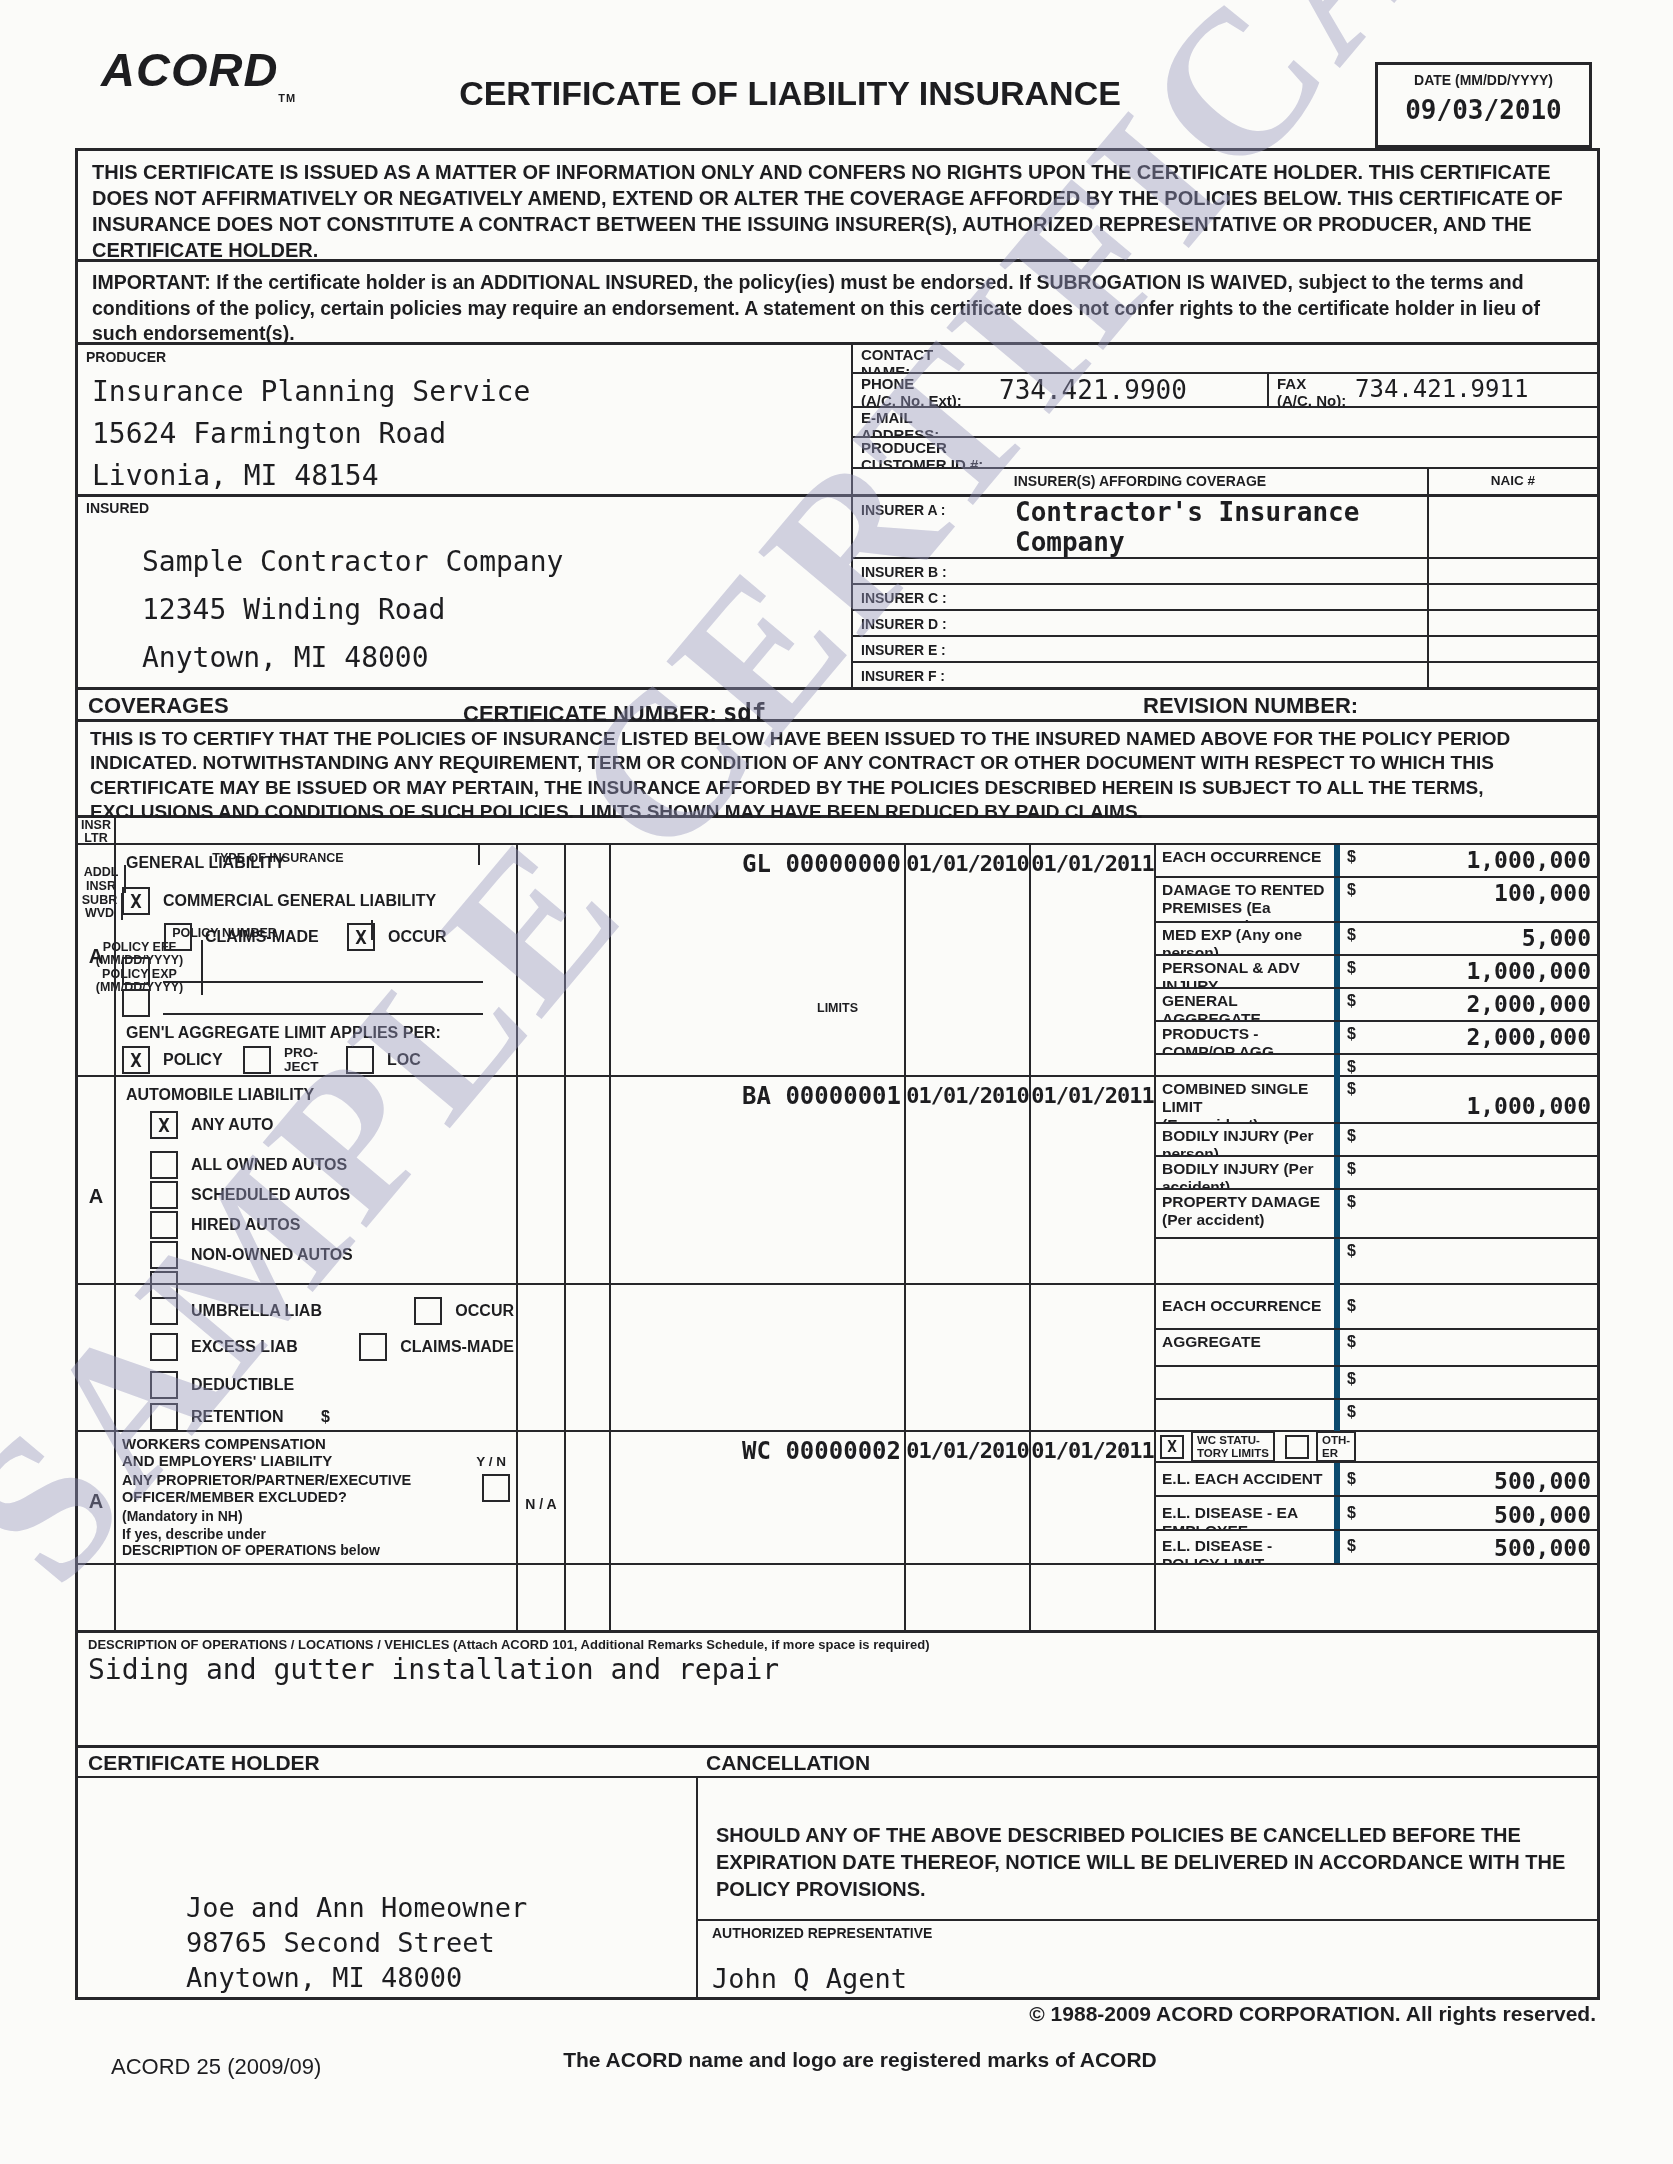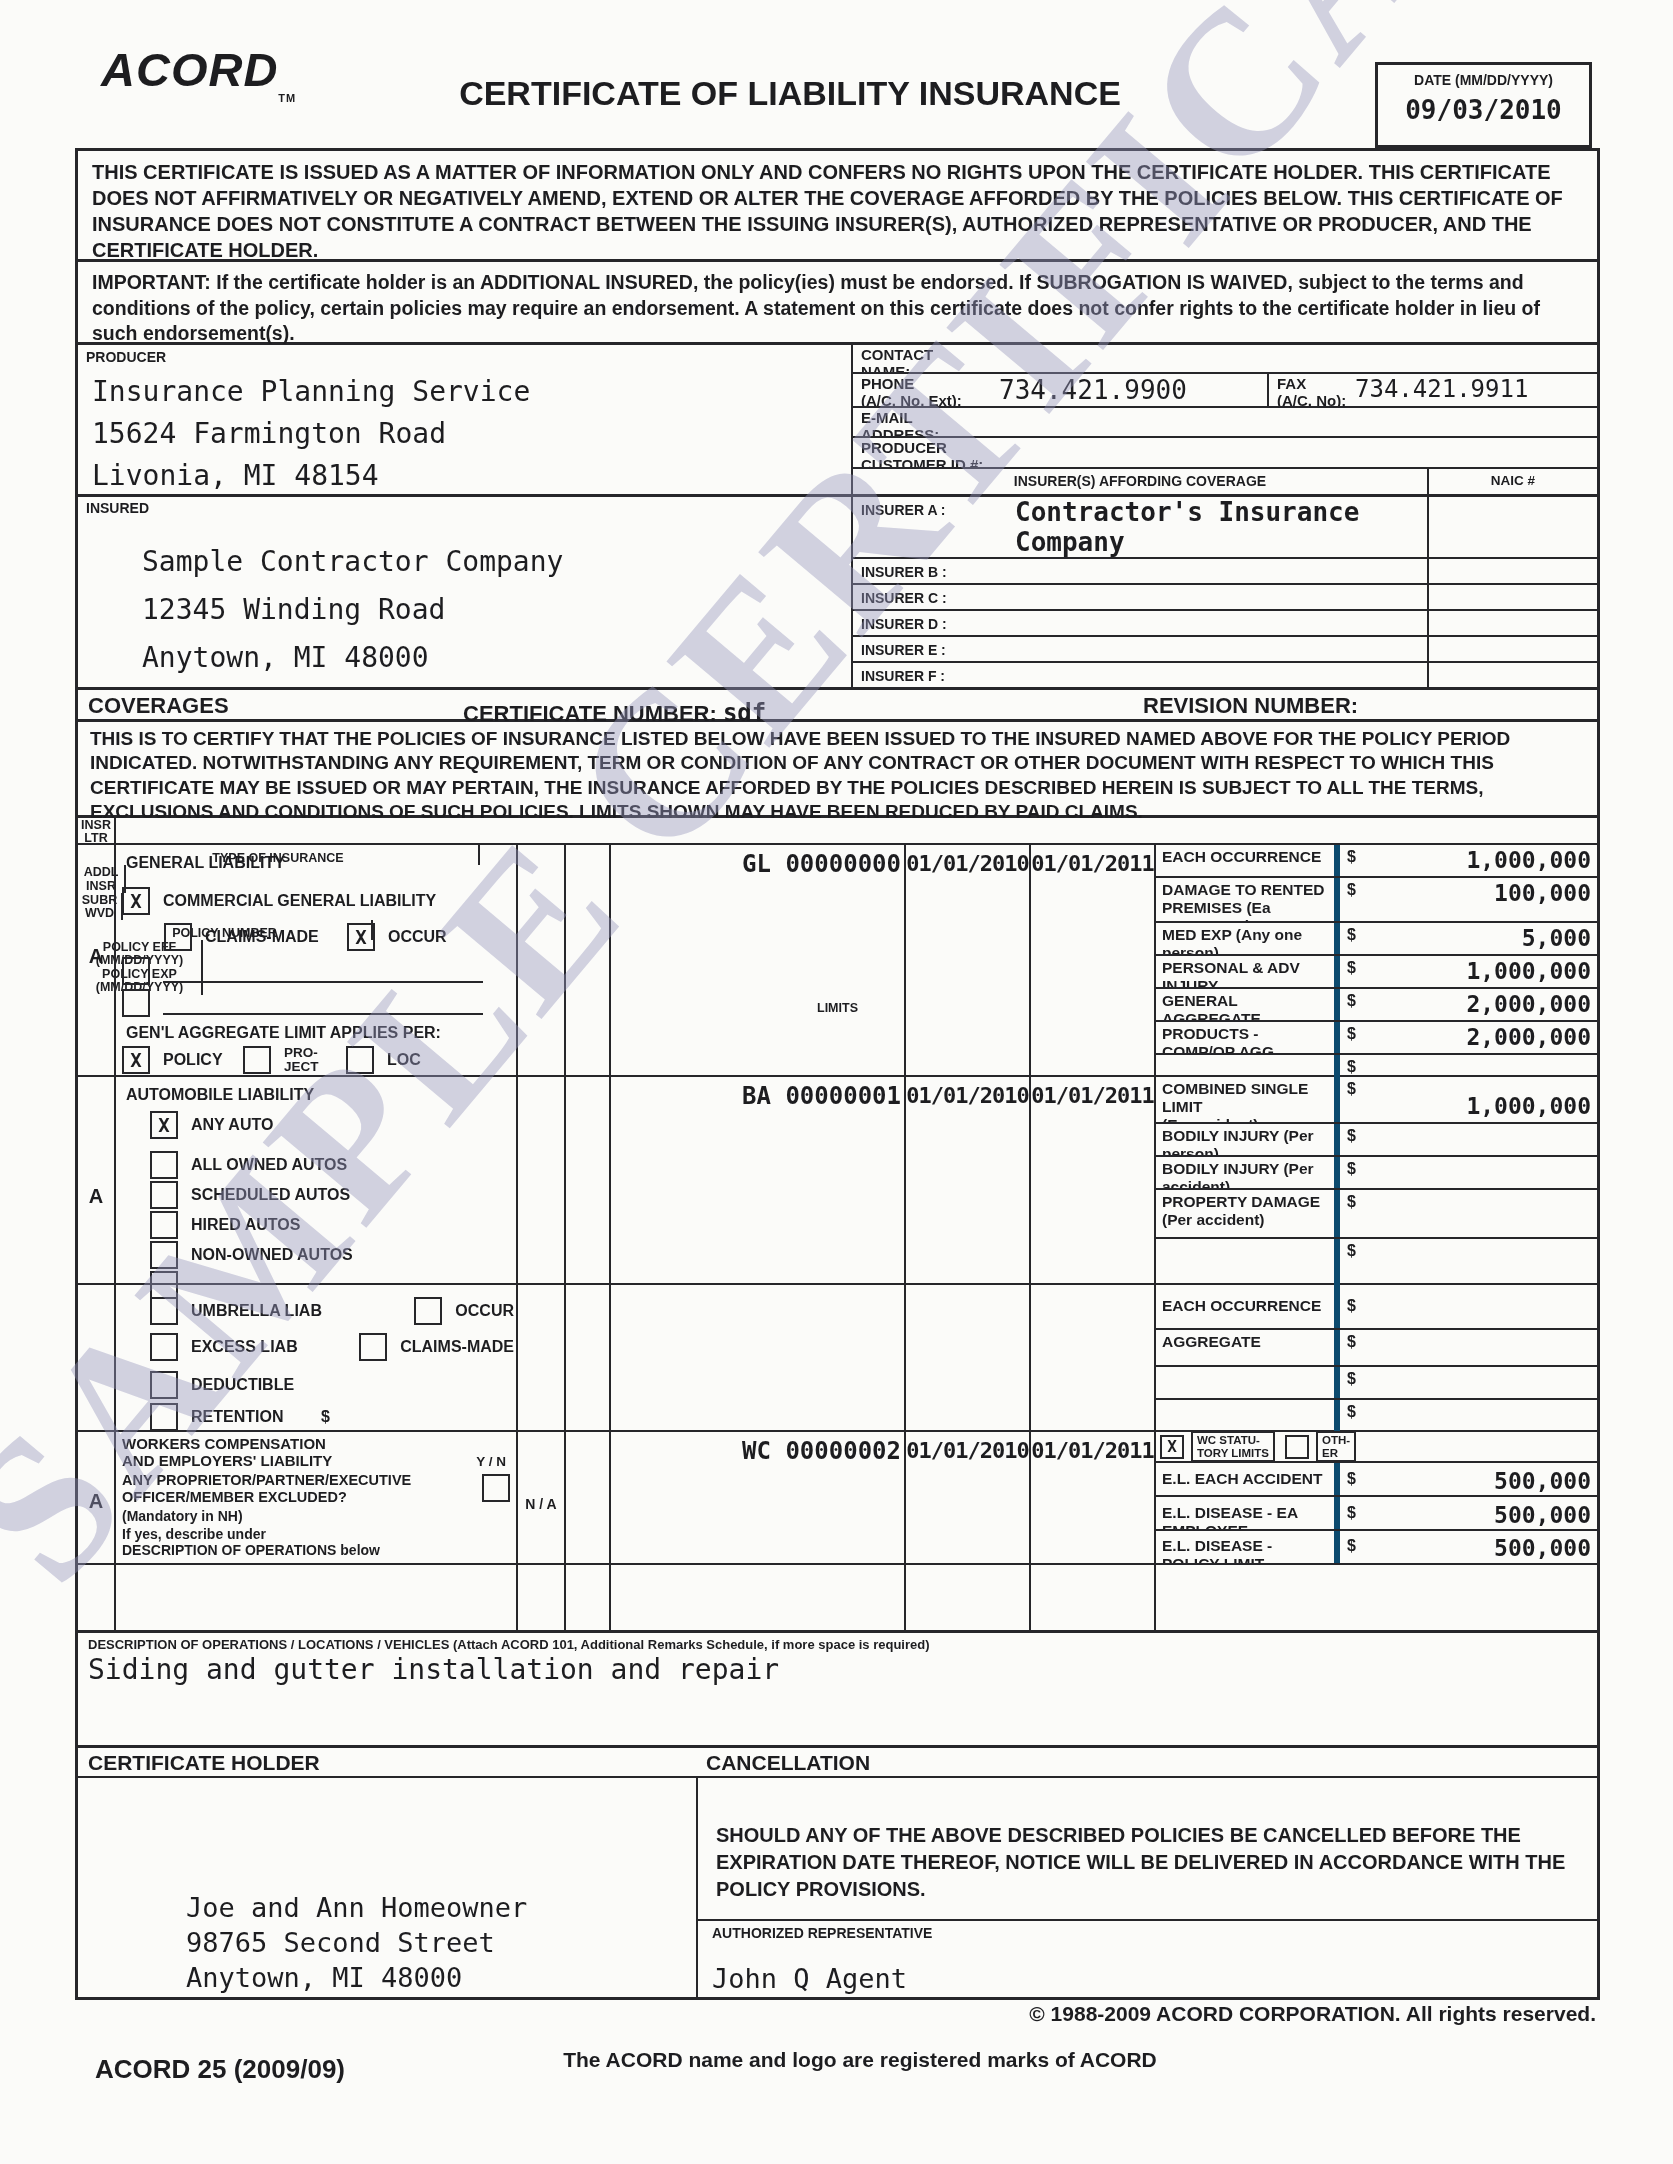--- a/index.html
+++ b/index.html
@@ -122,21 +122,21 @@
   .hc-hdr .h1 { position: absolute; left: 10px; top: 3px; }
   .hc-hdr .h2 { position: absolute; left: 628px; top: 3px; }
   .hc-body { flex: 1; display: flex; }
   .hcl { width: 620px; border-right: 2px solid #26262a; padding: 112px 0 0 108px; font-size: 27px; line-height: 35px; }
   .hcr { flex: 1; display: flex; flex-direction: column; }
   .ctext { height: 143px; border-bottom: 2px solid #26262a; padding: 44px 16px 0 18px; font-size: 20px; font-weight: bold; line-height: 1.35; }
   .auth { padding: 4px 0 0 14px; font-size: 14px; font-weight: bold; }
   .aname { padding: 22px 0 0 14px; font-size: 27px; }
 
   .copy { position: absolute; right: 4px; top: 1962px; font-size: 21px; font-weight: bold; }
-  .fnum { position: absolute; left: 20px; top: 2014px; font-size: 26px; font-weight: bold; }
+  .fnum { position: absolute; left: 36px; top: 2014px; font-size: 22px; font-weight: normal; }
   .fnote { position: absolute; left: 400px; top: 2008px; width: 770px; text-align: center; font-size: 21px; font-weight: bold; }
 </style>
 </head>
 <body>
 
 <div class="page">
   <div class="wm">SAMPLE CERTIFICATE</div>
 
   <div class="form">
 

